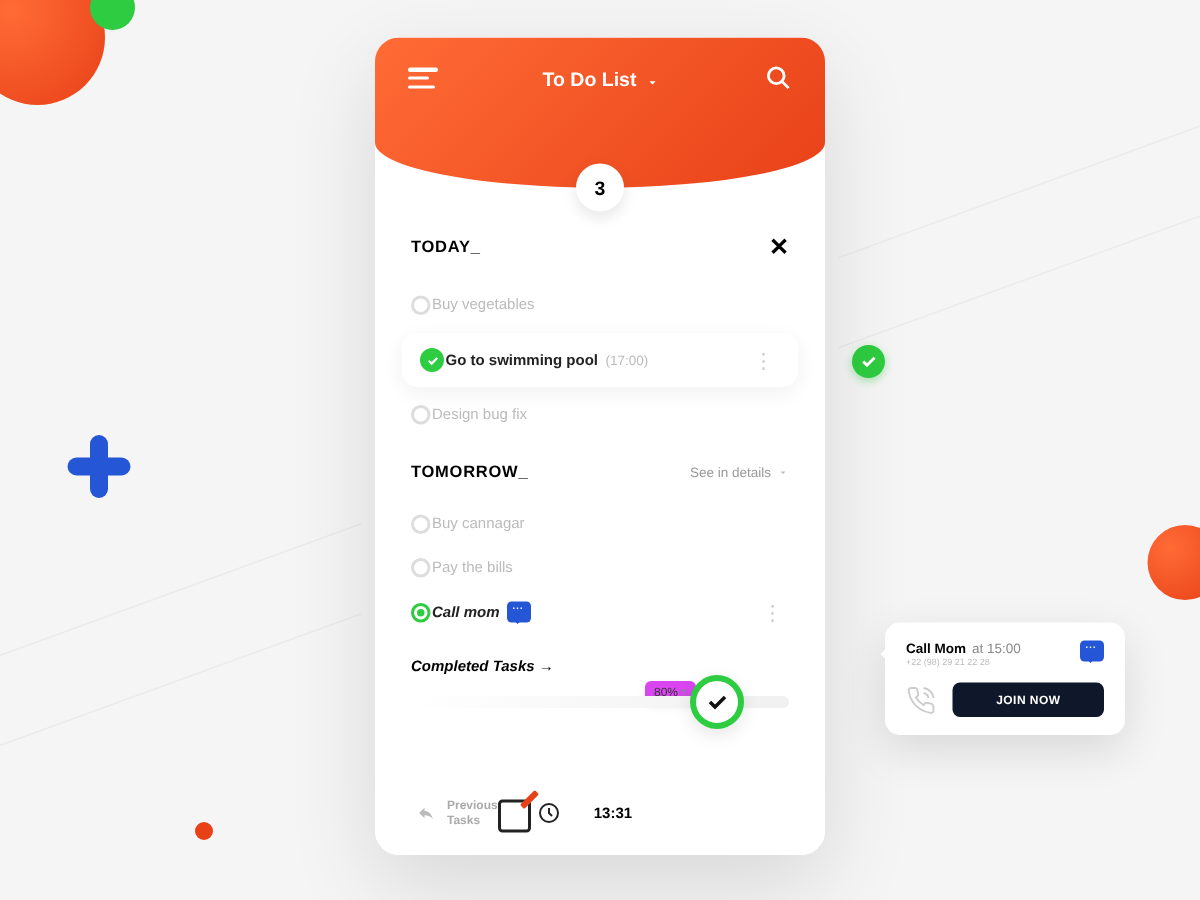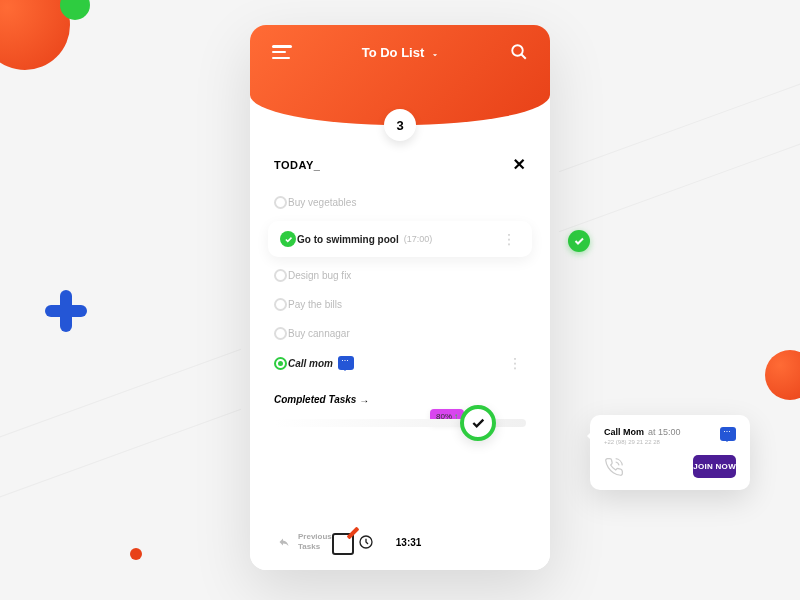--- a/index.html
+++ b/index.html
@@ -62,21 +62,21 @@
 .compose-pen{position:absolute;width:14px;height:4px;background:#e84118;top:2px;right:-2px;transform:rotate(-45deg);border-radius:1px}
 .clock-time{display:flex;align-items:center;gap:22px;font-size:10px;font-weight:700}
 .clock-time svg{width:16px;height:16px}
 .popup{position:absolute;right:50px;top:415px;width:160px;background:#fff;border-radius:10px;box-shadow:0 10px 30px rgba(0,0,0,.12);padding:12px 14px}
 .popup:before{content:"";position:absolute;left:-8px;top:16px;border:5px solid transparent;border-right-color:#fff}
 .popup-title{font-size:9px;font-weight:700;display:flex;align-items:center;gap:4px}
 .popup-title .at{font-weight:400;color:#888}
 .popup-sub{font-size:6px;color:#bbb;margin-top:2px}
 .popup-row{display:flex;align-items:center;justify-content:space-between;margin-top:10px}
 .popup-phone{width:20px;height:20px}
-.join-btn{background:#4c1d95;color:#fff;font-size:8px;font-weight:800;padding:7px 0;border-radius:5px;cursor:pointer;letter-spacing:.3px}
+.join-btn{background:#0f172a;color:#fff;font-size:8px;font-weight:800;padding:7px 29px;border-radius:5px;cursor:pointer;letter-spacing:.3px}
 .popup .msg-icon{position:absolute;right:14px;top:12px}
 </style>
 </head>
 <body>
 
 <div class="bg-circle bg-c1"></div>
 <div class="bg-circle bg-c2"></div>
 <div class="bg-circle bg-c3"></div>
 <div class="bg-circle bg-c4"></div>
 <div class="plus-icon"></div>
@@ -129,27 +129,36 @@
         </div>
       <div class="task-text">Go to swimming pool</div>
       <div class="task-time">(17:00)</div>
       <div class="task-more">⋮</div>
     </div>
     <div class="task">
         <div class="task-circle"></div>
         <div class="task-text">Design bug fix</div>
       </div>
 
+    <div class="section-head" style="margin-top:18px">
+      <div class="section-title">TOMORROW_</div>
+      <div class="see-details">
+          <span>See in details</span>
+          <svg width="8" height="8" viewBox="0 0 24 24" fill="#bbb">
+            <path d="M7 10l5 5 5-5z"></path>
+          </svg>
+        </div>
+    </div>
+    <div class="task">
+        <div class="task-circle"></div>
+        <div class="task-text">Buy cannagar</div>
+      </div>
     <div class="task">
         <div class="task-circle"></div>
         <div class="task-text">Pay the bills</div>
-      </div>
-    <div class="task">
-        <div class="task-circle"></div>
-        <div class="task-text">Buy cannagar</div>
       </div>
     <div class="task emph">
       <div class="task-circle dot"></div>
       <div class="task-text">Call mom</div>
       <span class="msg-icon"></span>
       <div class="task-more">⋮</div>
     </div>
 
     <div class="completed">Completed Tasks  →</div>
 

